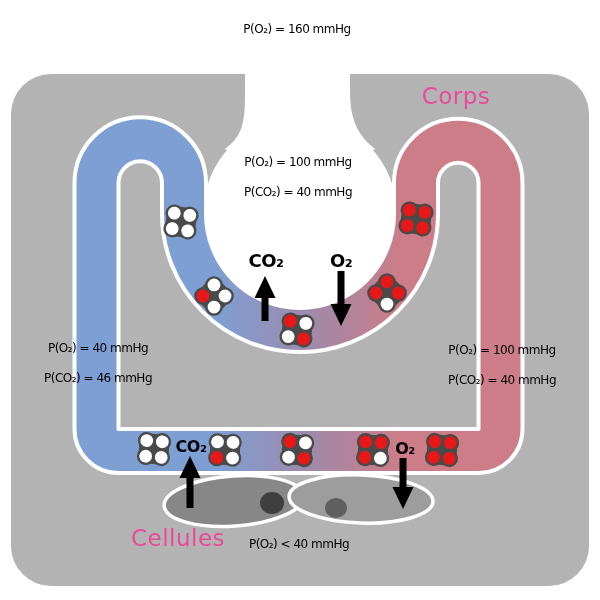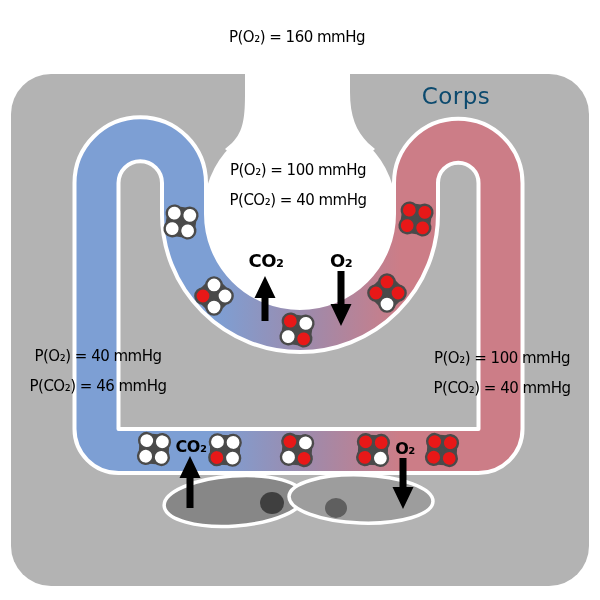--- a/index.html
+++ b/index.html
@@ -2,27 +2,27 @@
 <html><head>
 <meta charset="utf-8">
 <style>
   html,body{margin:0;padding:0;background:#fff;}
   #stage{
     position:relative;width:600px;height:600px;overflow:hidden;background:#fff;
     font-family:"DejaVu Sans","Liberation Sans",sans-serif;
   }
   #stage svg{position:absolute;left:0;top:0;z-index:1;}
   .lbl{position:absolute;z-index:3;text-align:center;color:#000;}
-  .plabel{font-size:15px;line-height:30px;letter-spacing:-0.5px;white-space:nowrap;margin-top:8px;}
+  .plabel{font-size:12px;line-height:30px;letter-spacing:-0.5px;white-space:nowrap;}
   .lbl-air{left:97px;top:14px;width:400px;}
   .lbl-alveolus{left:148px;top:147px;width:300px;}
   .lbl-venous{left:-2px;top:333px;width:200px;}
   .lbl-arterial{left:402px;top:335px;width:200px;}
   .lbl-tissue{left:149px;top:529px;width:300px;}
-  .region{font-size:23px;line-height:28px;color:#0c4a6e;letter-spacing:0.5px;}
+  .region{font-size:23px;line-height:28px;color:#ec4899;letter-spacing:0.5px;}
   .lbl-corps{left:396px;top:82px;width:120px;}
   .lbl-cellules{left:108px;top:524px;width:140px;}
   .gas{font-weight:bold;font-size:18px;line-height:24px;width:80px;letter-spacing:-0.5px;}
   .gas-co2-alv{left:226px;top:249px;}
   .gas-o2-alv{left:301px;top:249px;}
   .t-gas{font-weight:bold;font-size:16px;line-height:22px;width:80px;letter-spacing:-0.5px;}
   .gas-co2-tis{left:151px;top:436px;}
   .gas-o2-tis{left:365px;top:438px;}
 </style>
 </head>
@@ -148,21 +148,23 @@
     <div>P(O₂) = 40 mmHg</div>
     <div>P(CO₂) = 46 mmHg</div>
   </div>
 
   <div class="lbl plabel lbl-arterial">
     <div>P(O₂) = 100 mmHg</div>
     <div>P(CO₂) = 40 mmHg</div>
   </div>
 
   <div class="lbl plabel lbl-tissue">
+    <div>P(O₂) &lt; 40 mmHg</div>
   </div>
 
   <div class="lbl region lbl-corps">Corps</div>
+  <div class="lbl region lbl-cellules">Cellules</div>
 
   <div class="lbl gas gas-co2-alv">CO₂</div>
   <div class="lbl gas gas-o2-alv">O₂</div>
   <div class="lbl t-gas lbl gas-co2-tis">CO₂</div>
   <div class="lbl t-gas lbl gas-o2-tis">O₂</div>
 </div>
 
 </body></html>

